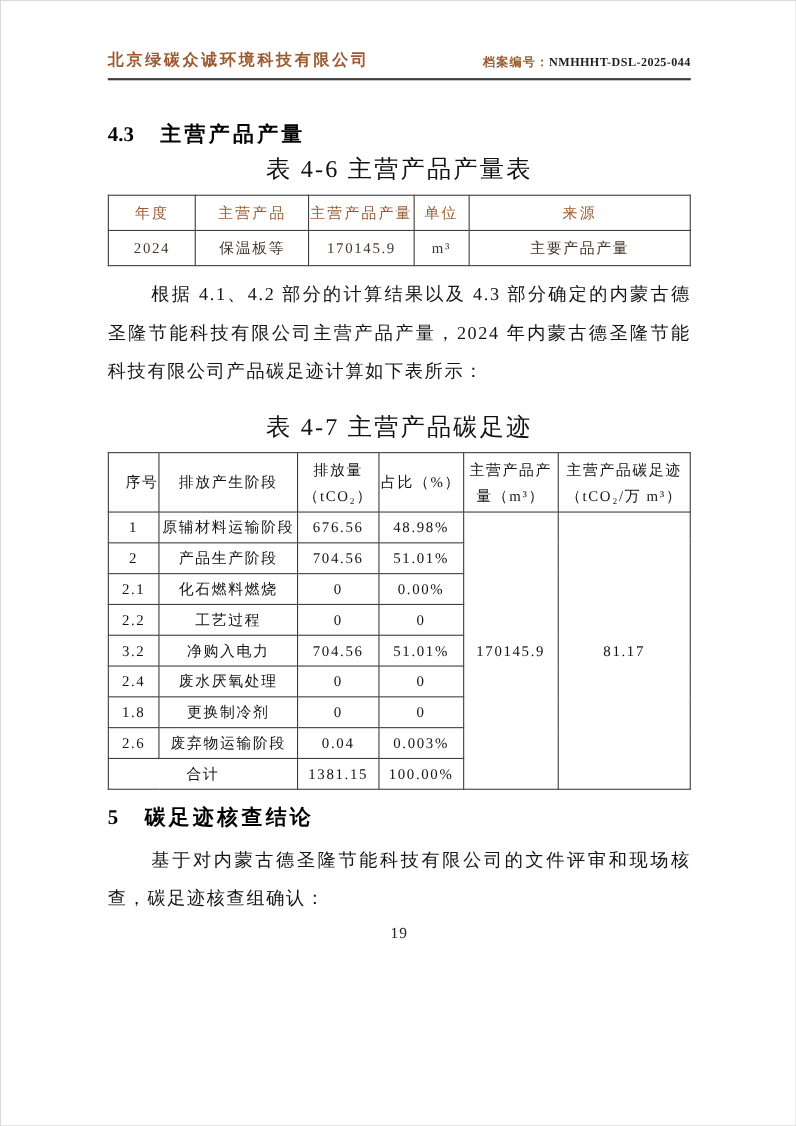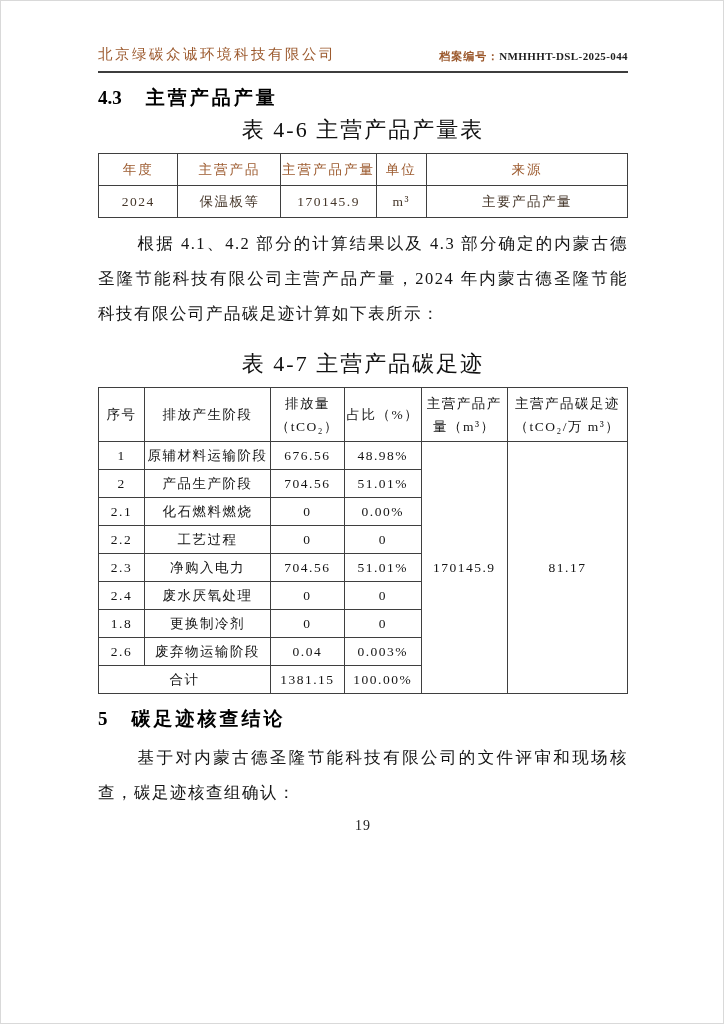--- a/index.html
+++ b/index.html
@@ -17,30 +17,30 @@
     overflow:hidden;
   }
   .page{width:724px;height:1022px;padding:0 97px;background:#fff;}
 
   
   .doc-header{
     display:flex;justify-content:space-between;align-items:flex-end;
     padding-top:44px;padding-bottom:7px;
     border-bottom:2px solid #3d3d3d;
   }
-  .company{font-size:14.5px;letter-spacing:2.5px;color:var(--accent);font-weight:normal;}
+  .company{font-size:14.5px;letter-spacing:2.5px;color:var(--accent);font-weight:bold;}
   .archive{font-size:11px;white-space:nowrap;}
   .archive .lbl{color:var(--accent);letter-spacing:1px;font-weight:bold;}
   .archive .num{color:#1f1f1f;font-weight:bold;letter-spacing:.4px;}
 
   
   .sec-heading{display:flex;align-items:baseline;font-weight:bold;font-size:19px;color:#000;}
   .sec-heading .no{letter-spacing:0;}
   .sec-heading .ttl{margin-left:24px;letter-spacing:3px;}
-  .h43{margin-top:12px;}
+  .h43{margin-top:36px;}
   .h44{margin-top:16px;}
   .h5{margin-top:12px;}
 
   
   .para{
     margin-top:8px;
     font-size:16.5px;line-height:35px;
     text-align:justify;text-align-last:left;
     text-indent:2.4em;letter-spacing:1.5px;
     color:var(--text);
@@ -59,21 +59,21 @@
   }
   .t46{margin-top:8px;}
   .t46 th{height:32px;color:var(--accent);letter-spacing:2px;}
   .t46 td{height:32px;color:#443528;letter-spacing:1.5px;}
   .t46 .c0{width:15%;} .t46 .c1{width:19.5%;} .t46 .c2{width:18%;}
   .t46 .c3{width:9.5%;} .t46 .c4{width:38%;}
 
   .t47{margin-top:8px;}
   .t47 th{height:54px;line-height:23px;white-space:pre-line;letter-spacing:1.5px;}
   .t47 td{height:28px;letter-spacing:1.5px;}
-  .t47 .c0{width:8.7%;} .t47 .c1{width:23.8%;} .t47 .c2{width:14%;}
+  .t47 .c0{width:8.7%;text-align:right;} .t47 .c1{width:23.8%;} .t47 .c2{width:14%;}
   .t47 .c3{width:14.5%;} .t47 .c4{width:16.3%;} .t47 .c5{width:22.7%;}
 
   
   .page-number{margin-top:8px;text-align:center;font-size:14px;color:#222;letter-spacing:1px;}
 </style>
 </head>
 <body>
 
 <div class="page">
 
@@ -143,21 +143,21 @@
       <td>0</td>
       <td>0.00%</td>
     </tr>
     <tr>
       <td>2.2</td>
       <td>工艺过程</td>
       <td>0</td>
       <td>0</td>
     </tr>
     <tr>
-      <td>2.3</td>
+      <td>3.2</td>
       <td>净购入电力</td>
       <td>704.56</td>
       <td>51.01%</td>
     </tr>
     <tr>
       <td>2.4</td>
       <td>废水厌氧处理</td>
       <td>0</td>
       <td>0</td>
     </tr>

